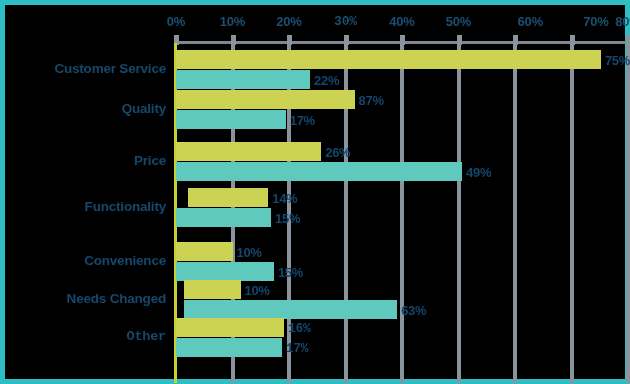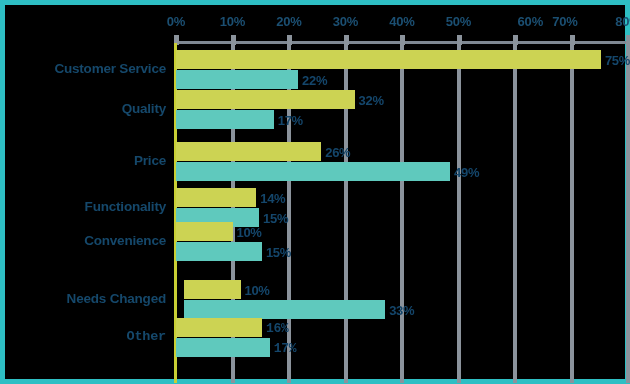--- a/index.html
+++ b/index.html
@@ -105,20 +105,21 @@
     height: 19px;
     border-radius: 0;
   }
   .bar.series-a {
     top: 1px;
     background: #ccd353;
   }
   .bar.series-b {
     top: 21px;
     background: #5fc9bd;
+    padding-left: 12px;
   }
   .bar-value {
     position: absolute;
     left: 100%;
     top: 50%;
     transform: translateY(-50%);
     margin-left: 4px;
     color: #14466b;
     font-size: 13px;
     font-weight: bold;
@@ -141,25 +142,25 @@
       <div class="tick" style="left: 397px;"></div>
       <div class="tick" style="left: 453.5px;"></div>
       <div class="tick" style="left: 510px;"></div>
       <div class="tick" style="left: 566.5px;"></div>
       <div class="tick" style="left: 623px;"></div>
     </div>
   <div id="ticklabels-layer">
       <div class="tick-label" style="left: 171px;">0%</div>
       <div class="tick-label" style="left: 227.5px;">10%</div>
       <div class="tick-label" style="left: 284px;">20%</div>
-      <div class="tick-label" style="left: 340.5px;">30%</div>
+      <div class="tick-label" style="left: 340.5px; font-family: Liberation Mono, monospace;">30%</div>
       <div class="tick-label" style="left: 397px;">40%</div>
       <div class="tick-label" style="left: 453.5px;">50%</div>
       <div class="tick-label" style="left: 510px; text-align: right;">60%</div>
-      <div class="tick-label" style="left: 560px;">70%</div>
+      <div class="tick-label" style="left: 591px;">70%</div>
       <div class="tick-label" style="left: 623px;">80%</div>
     </div>
 
   <div id="plot-area">
     <div id="grid-layer">
         <div class="gridline axis-zero" style="left: 0px;"></div>
         <div class="gridline" style="left: 56.5px;"></div>
         <div class="gridline" style="left: 113px;"></div>
         <div class="gridline" style="left: 169.5px;"></div>
         <div class="gridline" style="left: 226px;"></div>
@@ -174,65 +175,65 @@
           <div class="bar series-a" style="width: 424.88px; background: rgb(204, 211, 83);">
             <span class="bar-value">75%</span>
           </div>
           <div class="bar series-b" style="width: 122.04px; background: rgb(95, 201, 189);">
             <span class="bar-value">22%</span>
           </div>
         </div>
         <div class="row" style="top: 46px;">
           <div class="cat-label">Quality</div>
           <div class="bar series-a" style="width: 178.54px; background: rgb(204, 211, 83);">
-            <span class="bar-value">32%</span>
+            <span class="bar-value">87%</span>
           </div>
           <div class="bar series-b" style="width: 97.745px; background: rgb(95, 201, 189);">
             <span class="bar-value">17%</span>
           </div>
         </div>
         <div class="row" style="top: 98px;">
           <div class="cat-label">Price</div>
           <div class="bar series-a" style="width: 145.205px; background: rgb(204, 211, 83);">
             <span class="bar-value">26%</span>
           </div>
           <div class="bar series-b" style="width: 274.025px; background: rgb(95, 201, 189);">
             <span class="bar-value">49%</span>
           </div>
         </div>
         <div class="row" style="top: 144px;">
           <div class="cat-label">Functionality</div>
-          <div class="bar series-a" style="width: 80.23px; background: rgb(204, 211, 83);">
+          <div class="bar series-a" style="width: 80.23px; background: rgb(204, 211, 83); margin-left: 12px;">
             <span class="bar-value">14%</span>
           </div>
           <div class="bar series-b" style="width: 83.055px; background: rgb(95, 201, 189);">
             <span class="bar-value">15%</span>
           </div>
         </div>
-        <div class="row" style="top: 178px;">
+        <div class="row" style="top: 198px;">
           <div class="cat-label">Convenience</div>
           <div class="bar series-a" style="width: 56.5px; background: rgb(204, 211, 83);">
             <span class="bar-value">10%</span>
           </div>
           <div class="bar series-b" style="width: 85.88px; background: rgb(95, 201, 189);">
             <span class="bar-value">15%</span>
           </div>
         </div>
         <div class="row" style="top: 236px; margin-left: 8px;">
           <div class="cat-label">Needs Changed</div>
           <div class="bar series-a" style="width: 56.5px; background: rgb(204, 211, 83);">
             <span class="bar-value">10%</span>
           </div>
           <div class="bar series-b" style="width: 201.14px; background: rgb(95, 201, 189);">
-            <span class="bar-value">33%</span>
+            <span class="bar-value">63%</span>
           </div>
         </div>
         <div class="row" style="top: 274px; font-family: Liberation Mono, monospace;">
           <div class="cat-label">Other</div>
-          <div class="bar series-a" style="width: 86px; background: rgb(204, 211, 83);">
+          <div class="bar series-a" style="width: 108px; background: rgb(204, 211, 83);">
             <span class="bar-value">16%</span>
           </div>
           <div class="bar series-b" style="width: 93.79px; background: rgb(95, 201, 189);">
             <span class="bar-value">17%</span>
           </div>
         </div>
       </div>
   </div>
 
 </div>

